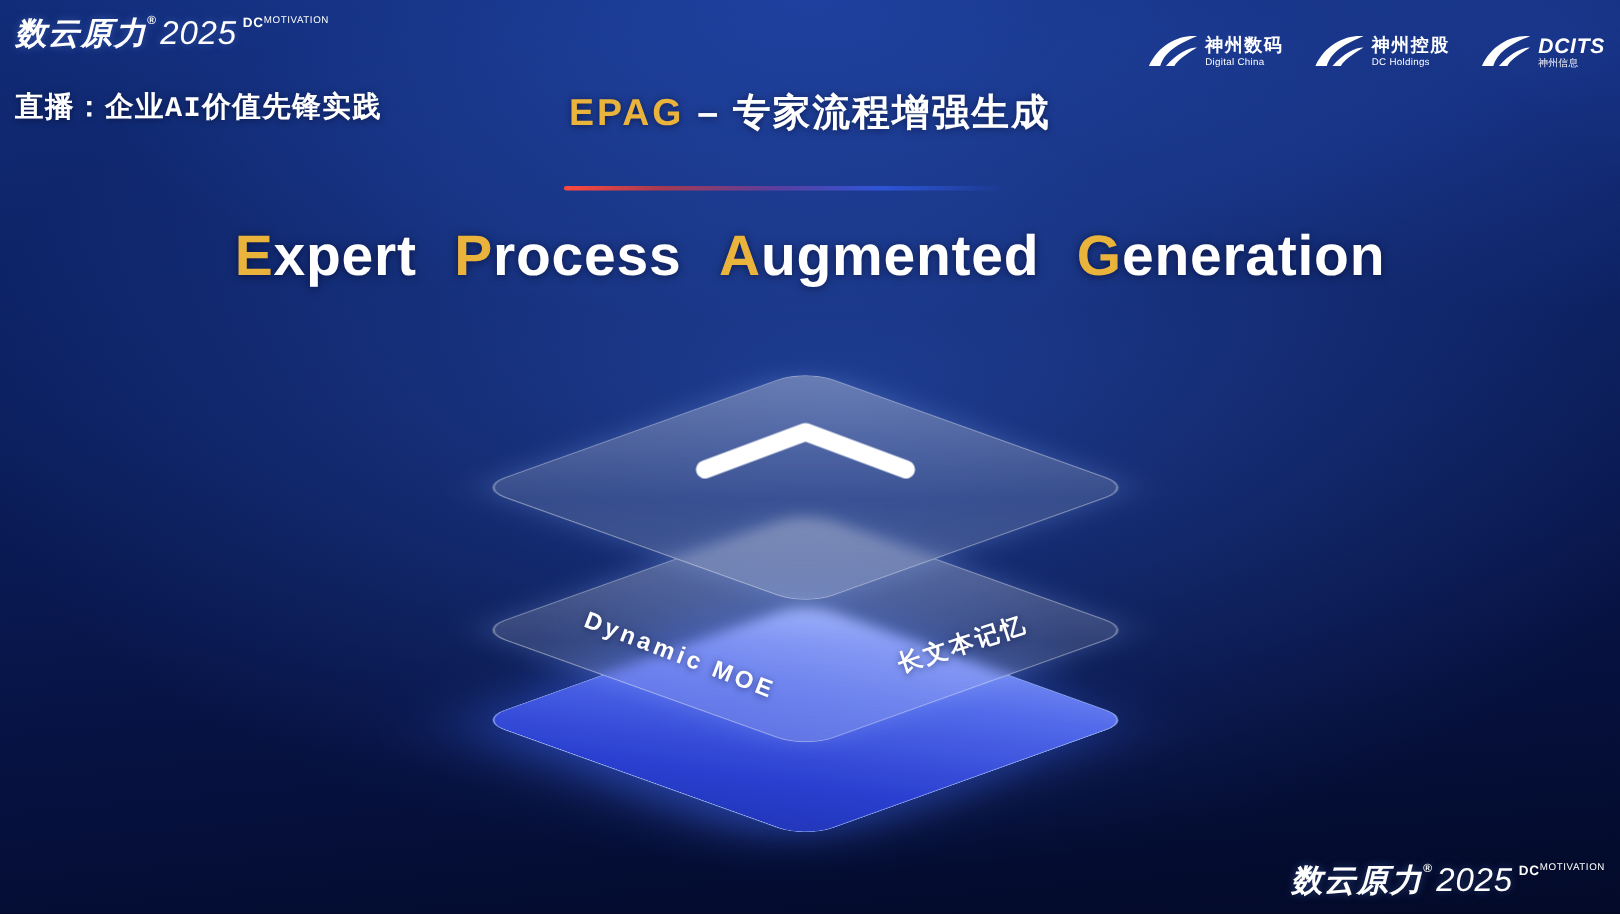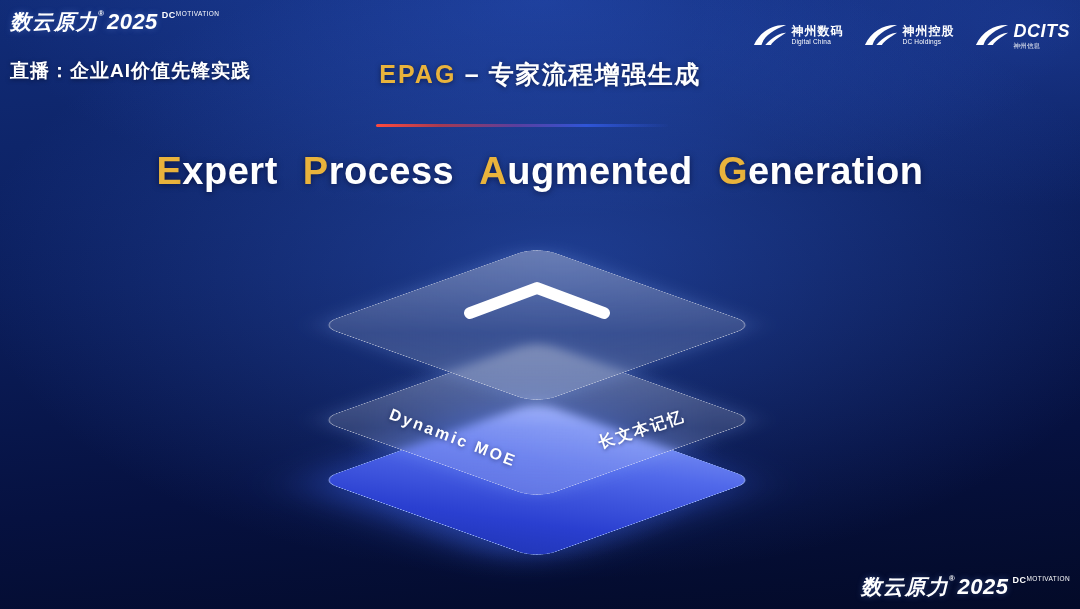--- a/index.html
+++ b/index.html
@@ -17,40 +17,41 @@
       radial-gradient(ellipse 500px 260px at 96% 4%, rgba(36,70,170,0.45), rgba(36,70,170,0) 70%),
       linear-gradient(175deg, #112c78 0%, #0b1e5c 42%, #061140 74%, #030a28 100%);
     color:#fff;
   }
 
   
   .brand { display:flex; align-items:flex-start; gap:4px; }
   .brand-top { position:absolute; left:10px; top:8px; }
   .brand-name { font-size:21px; font-weight:bold; font-style:italic; letter-spacing:1px; text-shadow:0 0 6px rgba(120,160,255,0.35); }
   .brand-reg { font-size:8px; vertical-align:top; position:relative; top:1px; }
-  .brand-year { font-size:22px; font-weight:bold; font-style:italic; letter-spacing:0.5px; margin-left:2px; }
+  .brand-year { font-size:22px; font-weight:normal; font-style:italic; letter-spacing:0.5px; margin-left:2px; }
   .brand-sub { display:flex; flex-direction:row; justify-content:center; line-height:1.05; margin-top:3px; }
   .brand-dc { font-size:9px; font-weight:bold; letter-spacing:0.5px; }
   .brand-motiv { font-size:6.5px; letter-spacing:0.4px; }
 
   
   .live-tag {
     position:absolute; left:10px; top:58px;
     font-size:19px; font-weight:bold; letter-spacing:1px;
     text-shadow:0 1px 4px rgba(0,0,20,0.5);
+    font-family:Liberation Mono, monospace;
   }
 
   
   .partners { position:absolute; right:10px; top:10px; display:flex; gap:20px; align-items:center;margin-top:12px; }
   .partner { display:flex; align-items:center; gap:5px; }
   .partner svg { display:block; }
   .partner-txt { display:flex; flex-direction:column; line-height:1.1; }
   .partner-zh { font-size:12px; font-weight:bold; letter-spacing:1px; }
   .partner-en { font-size:6.5px; letter-spacing:0.2px; }
-  .partner-zh.latin { font-style:italic; font-size:18px; letter-spacing:0.5px; }
+  .partner-zh.latin { font-style:italic; font-size:14px; letter-spacing:0.5px; }
 
   
   .slide-title {
     position:absolute; left:0; right:0; top:58px; text-align:center;
     font-size:25px; font-weight:bold; letter-spacing:1.5px;
     text-shadow:0 1px 5px rgba(0,0,20,0.5);
   }
   .slide-title .abbr { color:#e9b33c; letter-spacing:2px; }
   .divider {
     position:absolute; left:376px; top:124px; width:292px; height:3px; border-radius:2px;

